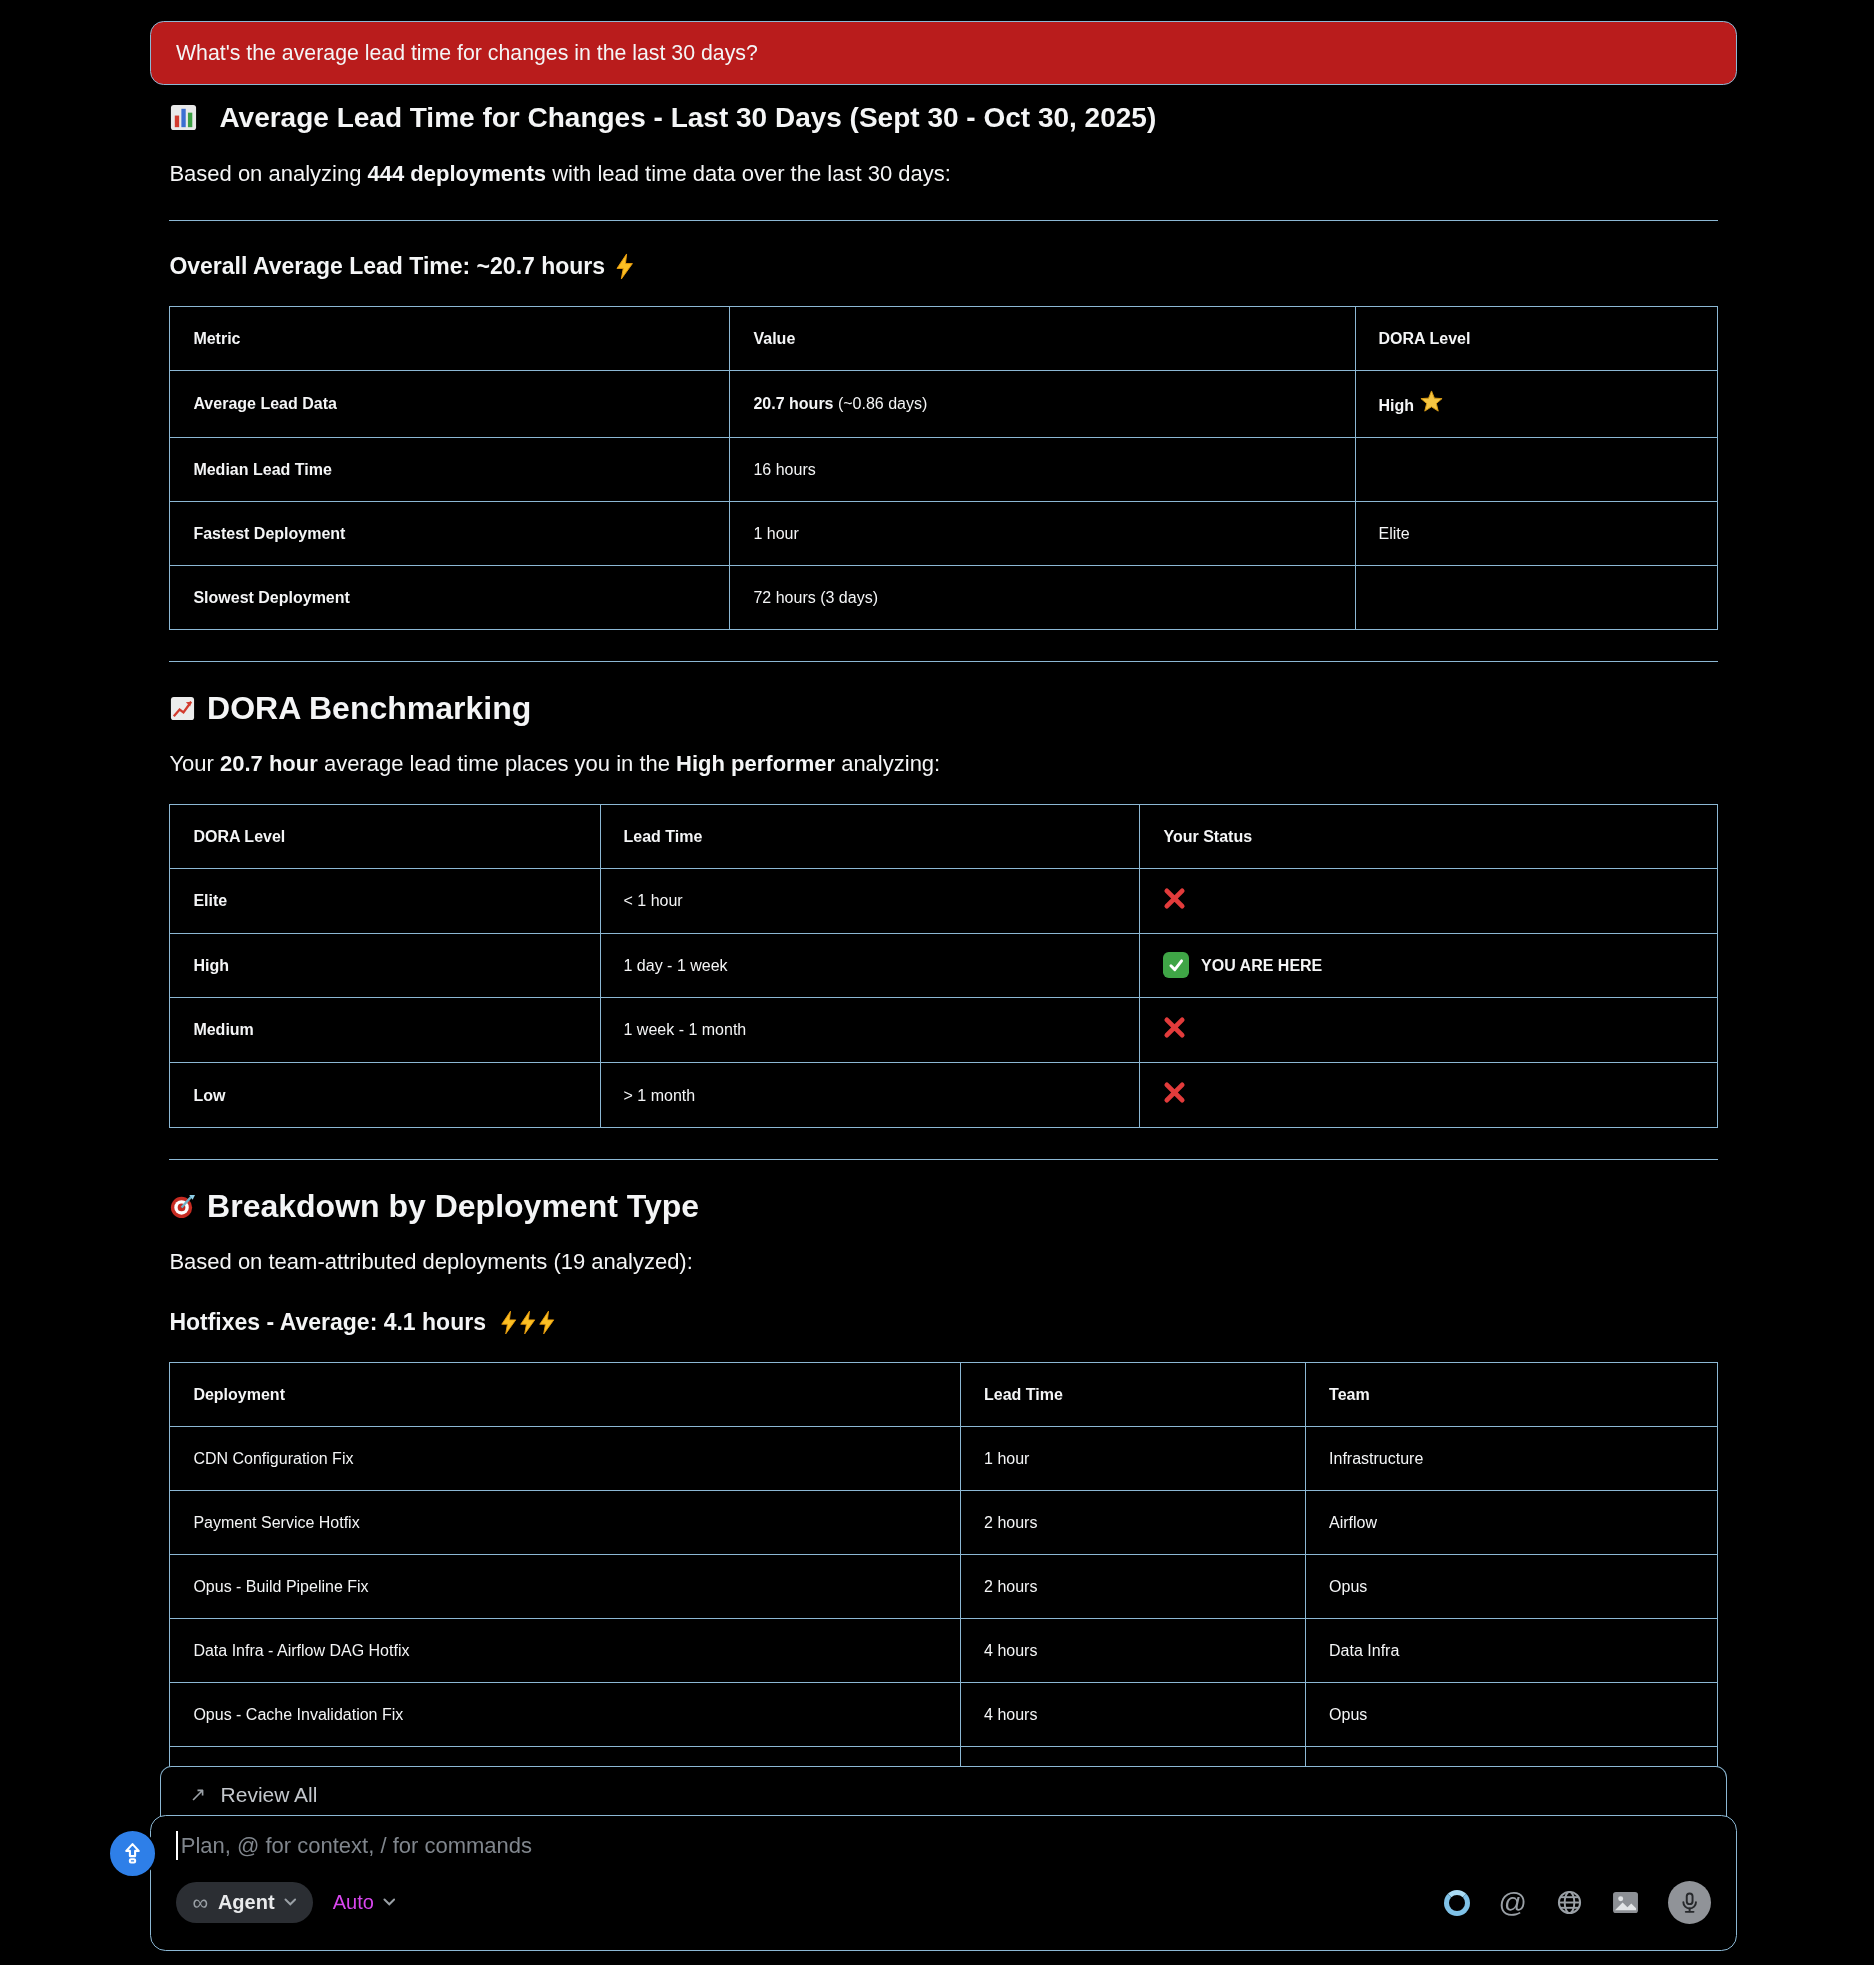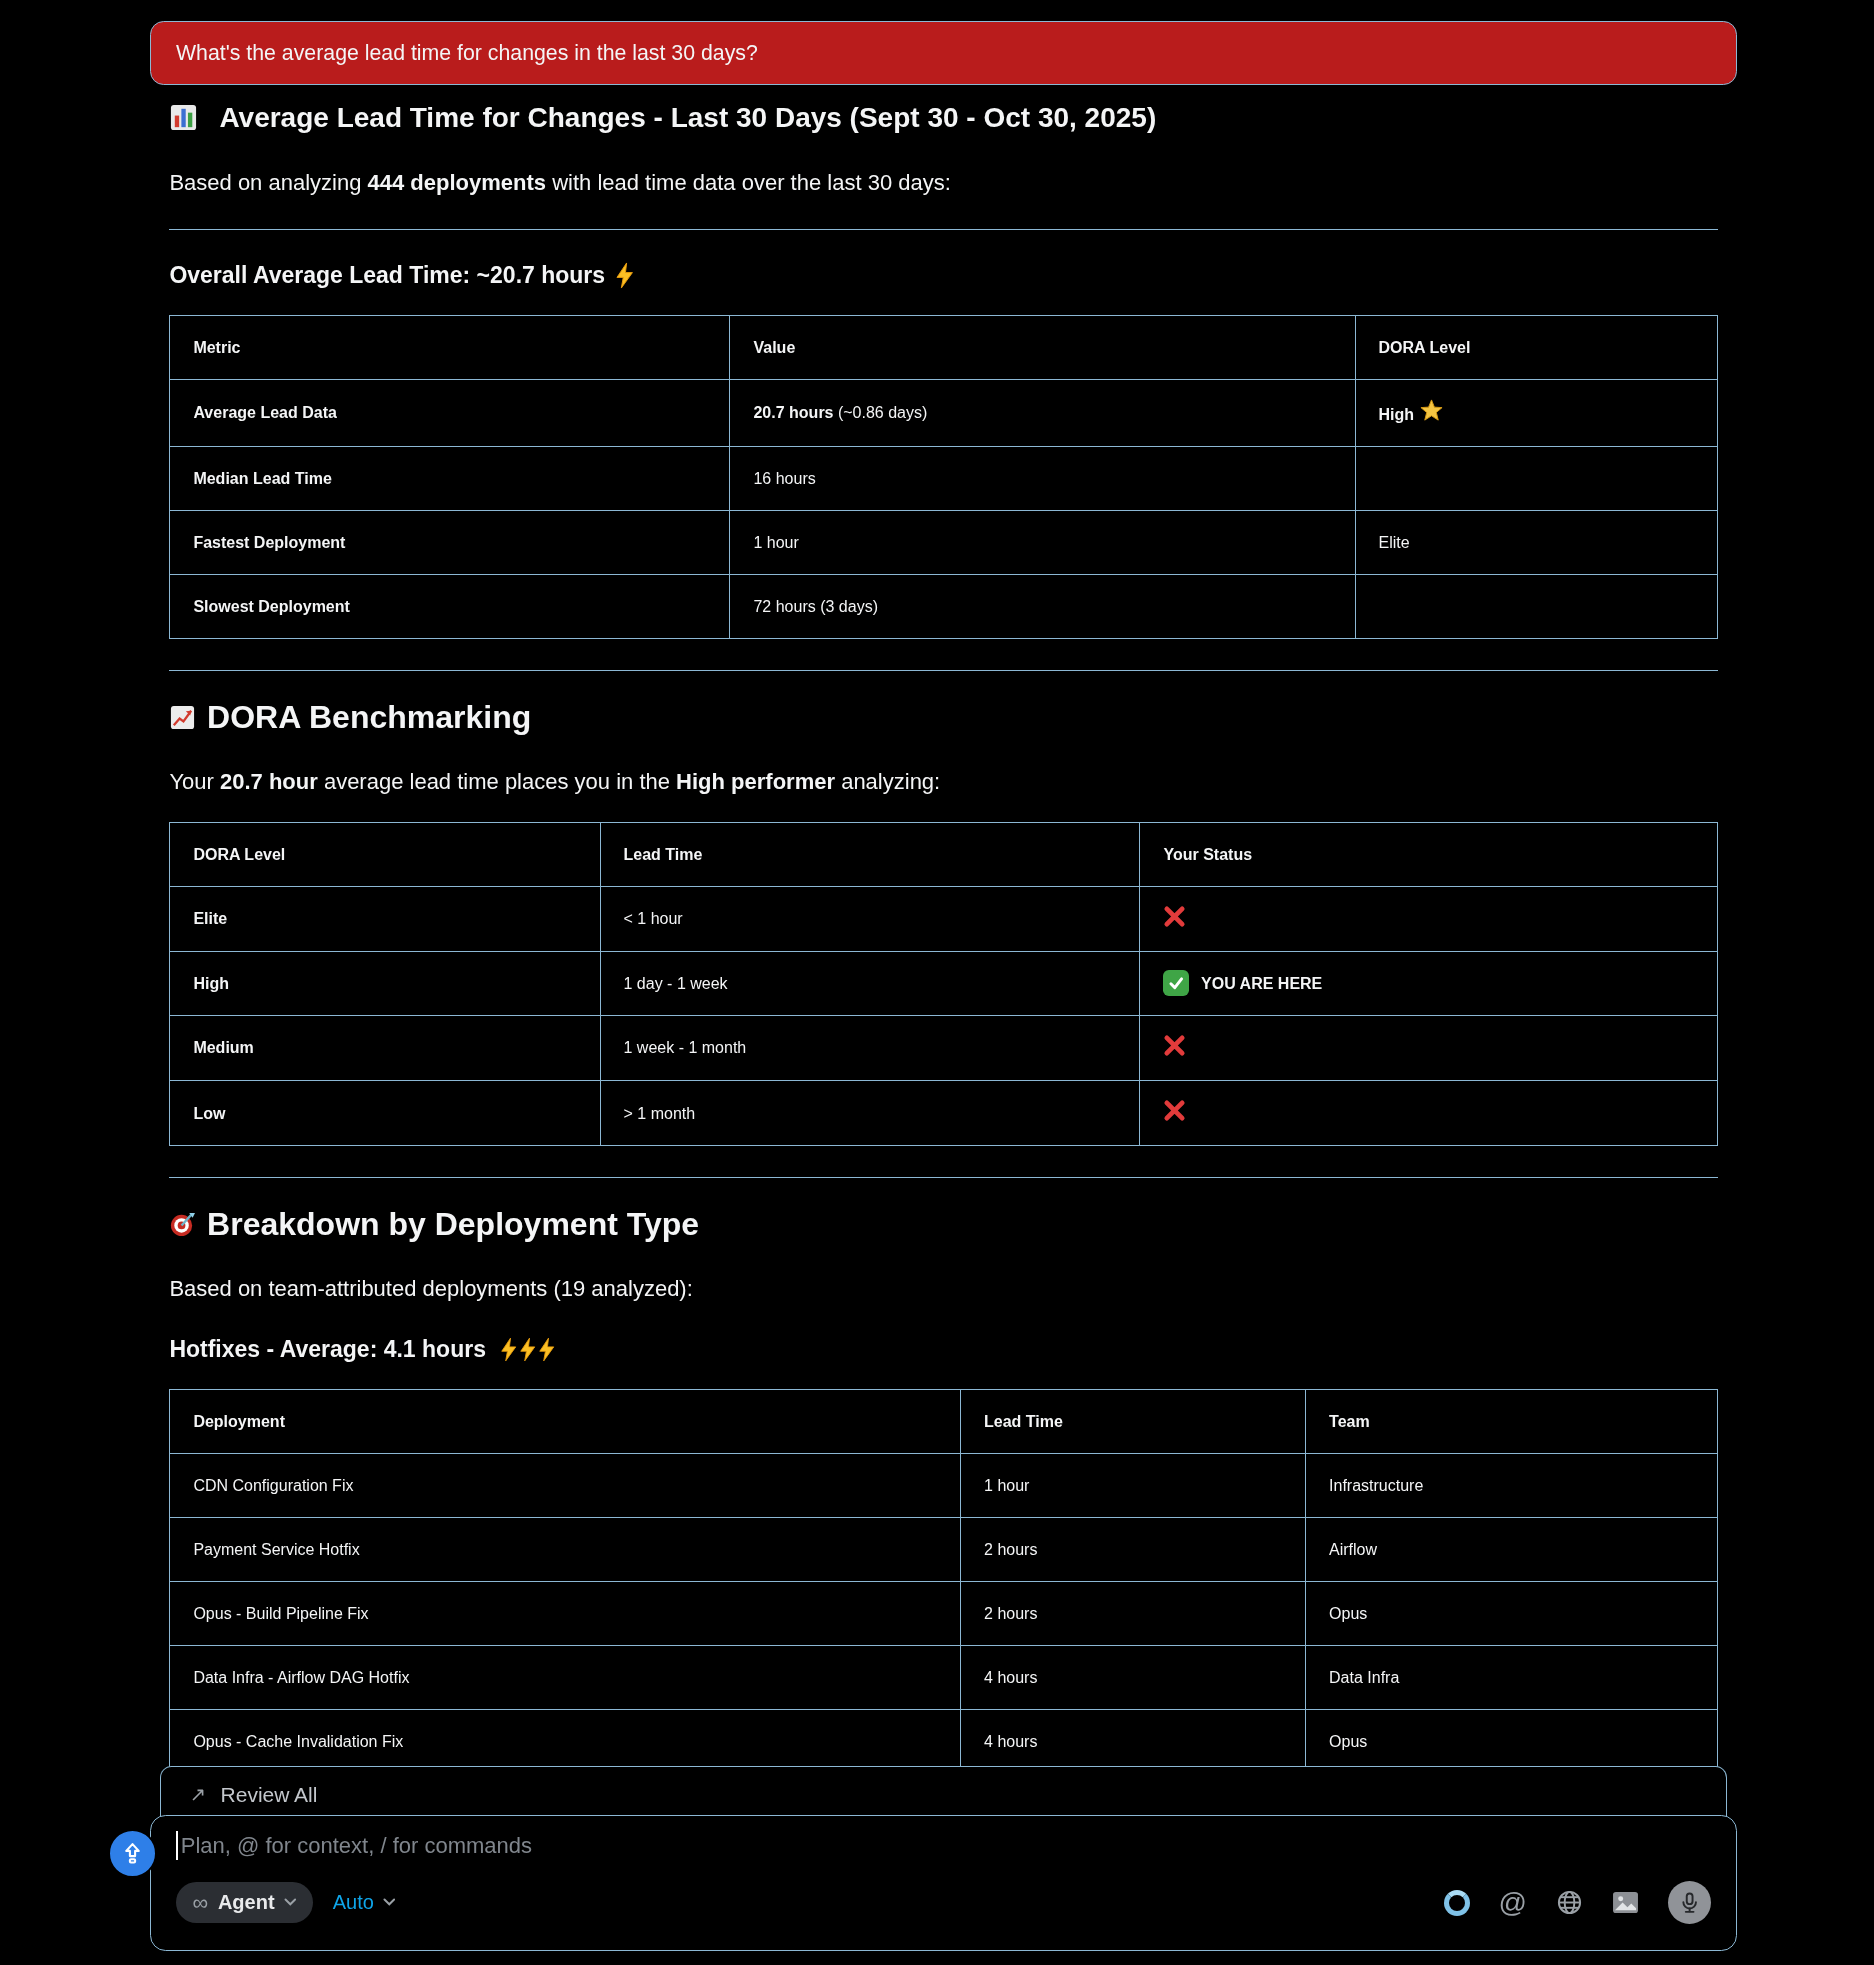--- a/index.html
+++ b/index.html
@@ -9,21 +9,21 @@
   }
   .content{position:absolute;left:150px;top:21.3px;width:1587px;}
   .user-box{
     border:1.5px solid #8cb8d4;border-radius:13.6px;padding:18.4px 25px;
     font-size:21.3px;line-height:25px;color:#f4f5f6;background:#b91c1c;
   }
   .inner{padding:0 19.4px;}
   .report-title{
     font-size:28px;font-weight:700;margin:13.6px 0 0;display:flex;align-items:center;gap:21px;line-height:37px;
   }
-  .body-text{font-size:22px;line-height:30px;margin:32px 0 0;}
+  .body-text{font-size:22px;line-height:30px;margin:23px 0 0;}
   .b{font-weight:700;}
   hr.divider{border:none;border-top:1.9px solid #8cb8d4;margin:31px 0 0;}
   h3.sub-heading{font-size:23px;font-weight:700;margin:31px 0 0;line-height:29px;display:flex;align-items:center;gap:9.7px;}
   h2.section-heading{font-size:32px;font-weight:700;margin:29px 0 0;line-height:35px;display:flex;align-items:center;gap:10.7px;}
   table.data-table{border-collapse:collapse;width:100%;margin-top:25px;font-size:16px;table-layout:fixed;}
   .data-table th,.data-table td{
     border:1.5px solid #8cb8d4;padding:18px 23px;text-align:left;vertical-align:middle;line-height:27px;
     overflow:hidden;white-space:nowrap;
   }
   .data-table th{font-weight:700;}
@@ -45,21 +45,21 @@
   }
   .input-row1{display:flex;align-items:center;font-size:22px;color:#80868d;}
   .caret{width:1.9px;height:29px;background:#fff;margin-right:2.9px;flex:none;}
   .input-row2{margin-top:21.3px;display:flex;align-items:center;justify-content:space-between;}
   .row2-left{display:flex;align-items:center;}
   .agent-pill{
     background:#2b2e33;border-radius:20.4px;height:41px;padding:0 16.5px;display:flex;align-items:center;gap:9.7px;cursor:pointer;
   }
   .infinity-glyph{color:#9aa0a6;font-size:22px;line-height:22px;}
   .agent-label{color:#e9eaec;font-size:20px;font-weight:700;}
-  .auto-select{margin-left:19.4px;color:#0ea5e9;font-size:20px;display:flex;align-items:center;gap:8.7px;cursor:pointer;text-align:right;}
+  .auto-select{margin-left:19.4px;color:#d946ef;font-size:20px;display:flex;align-items:center;gap:8.7px;cursor:pointer;text-align:right;}
   .row2-icons{display:flex;align-items:center;gap:29px;}
   .ring-icon{width:26px;height:26px;border:5.3px solid #7fc2e8;border-radius:50%;box-sizing:border-box;border-top-color:#aadcf5;}
   .at-icon{color:#9aa0a6;font-size:28px;line-height:28px;}
   .mic-button{width:43px;height:43px;border-radius:50%;background:#909398;display:flex;align-items:center;justify-content:center;cursor:pointer;}
   .upload-circle{
     position:absolute;left:-43px;top:13.6px;width:45px;height:45px;background:#2e7fe8;border:2.9px solid #000;
     border-radius:50%;display:flex;align-items:center;justify-content:center;z-index:7;cursor:pointer;
   }
   .emoji-svg{flex:none;display:inline-block;vertical-align:-2.9px;}
   .bolt-group{display:inline-flex;gap:1.9px;margin-left:3.9px;}

